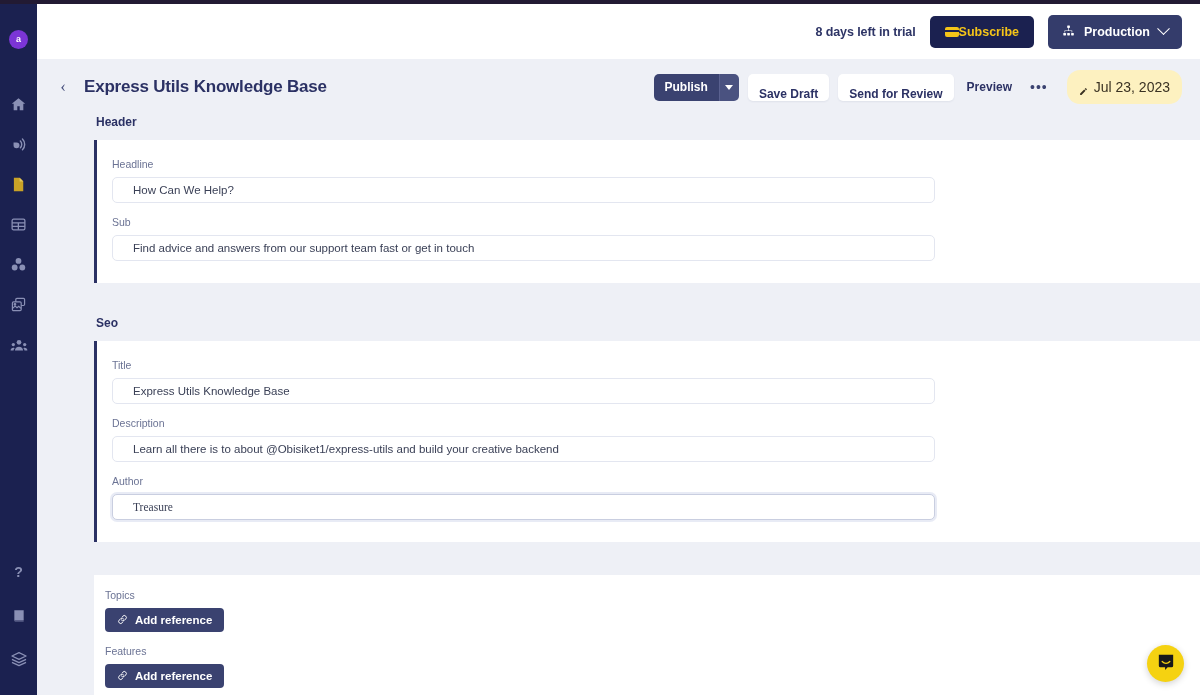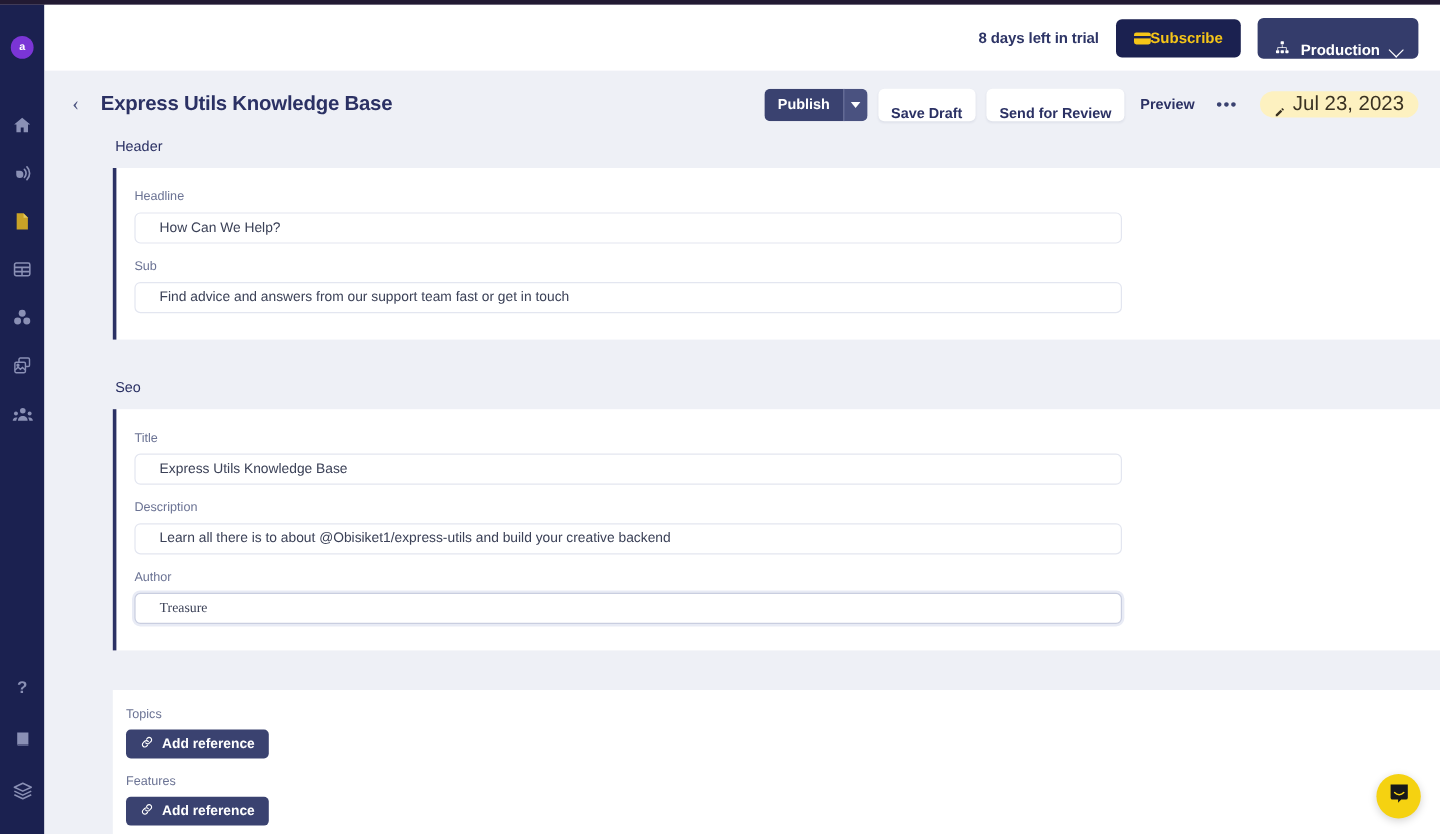--- a/index.html
+++ b/index.html
@@ -114,21 +114,21 @@
   .btn-env {
     background: #343c6b;
     color: #ffffff;
     border: none;
     border-radius: 5px;
     height: 34px;
     padding: 0 14px;
     font-size: 12.5px;
     font-weight: bold;
     display: flex;
-    align-items: flex-end;
+    align-items: center;
     gap: 9px;
     cursor: pointer;
     font-family: inherit;
   }
   .chev {
     width: 9px; height: 9px;
     border-right: 1.8px solid #fff;
     border-bottom: 1.8px solid #fff;
     transform: rotate(45deg) translate(-2px,-2px);
     flex: none;
@@ -229,39 +229,39 @@
     letter-spacing: 1px;
     cursor: pointer;
     padding: 0 5px;
     line-height: 1;
     font-family: inherit;
   }
   .date-pill {
     background: #fdf1c0;
     color: #3a3222;
     border-radius: 13px;
-    height: 22px;
+    height: 34px;
     padding: 0 12px;
-    font-size: 17px;
+    font-size: 14px;
     display: flex;
     align-items: center;
     gap: 6px;
     margin-left: 5px;
     cursor: pointer;
   }
   .pencil {
     display: inline-block;
     width: 9px; height: 9px;
     color: #3a3222;
   }
 
   
   .section-label {
     font-size: 12px;
-    font-weight: normal;
+    font-weight: bold;
     color: #2b3164;
     padding: 0 0 0 59px;
     margin-top: 0;
     margin-bottom: 11px;
   }
   .card {
     background: #ffffff;
     border-left: 3px solid #2b3164;
     margin-left: 57px;
     width: 1123px;

